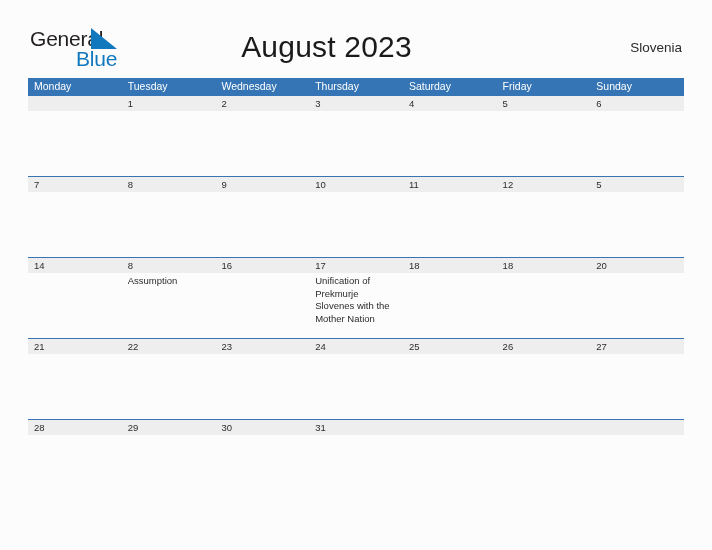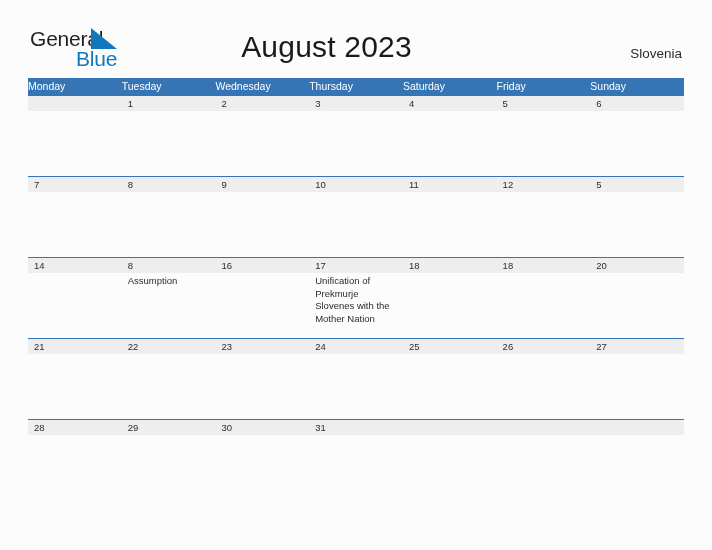--- a/index.html
+++ b/index.html
@@ -78,21 +78,21 @@
     font-size: 30px;
     color: #1a1a1a;
     font-family: "Liberation Sans", sans-serif;
     font-weight: normal;
     letter-spacing: 0.2px;
   }
 
   .region {
     position: absolute;
     right: 30px;
-    top: 46px;
+    top: 40px;
     font-size: 13.5px;
     color: #2b2b2b;
     font-family: "Liberation Sans", sans-serif;
   }
 
   
   .calendar {
     position: absolute;
     left: 28px;
     top: 78px;
@@ -103,21 +103,21 @@
     display: flex;
     width: 656px;
     height: 17px;
     background: #3575b5;
   }
   .dow-cell {
     flex: 1 1 0;
     color: #ffffff;
     font-size: 10.5px;
     line-height: 17px;
-    padding-left: 0;
+    padding-left: 6px;
     box-sizing: border-box;
     font-family: "Liberation Sans", sans-serif;
     white-space: nowrap;
     overflow: hidden;
   }
 
   .week {
     width: 656px;
     height: 81px;
     position: relative;

